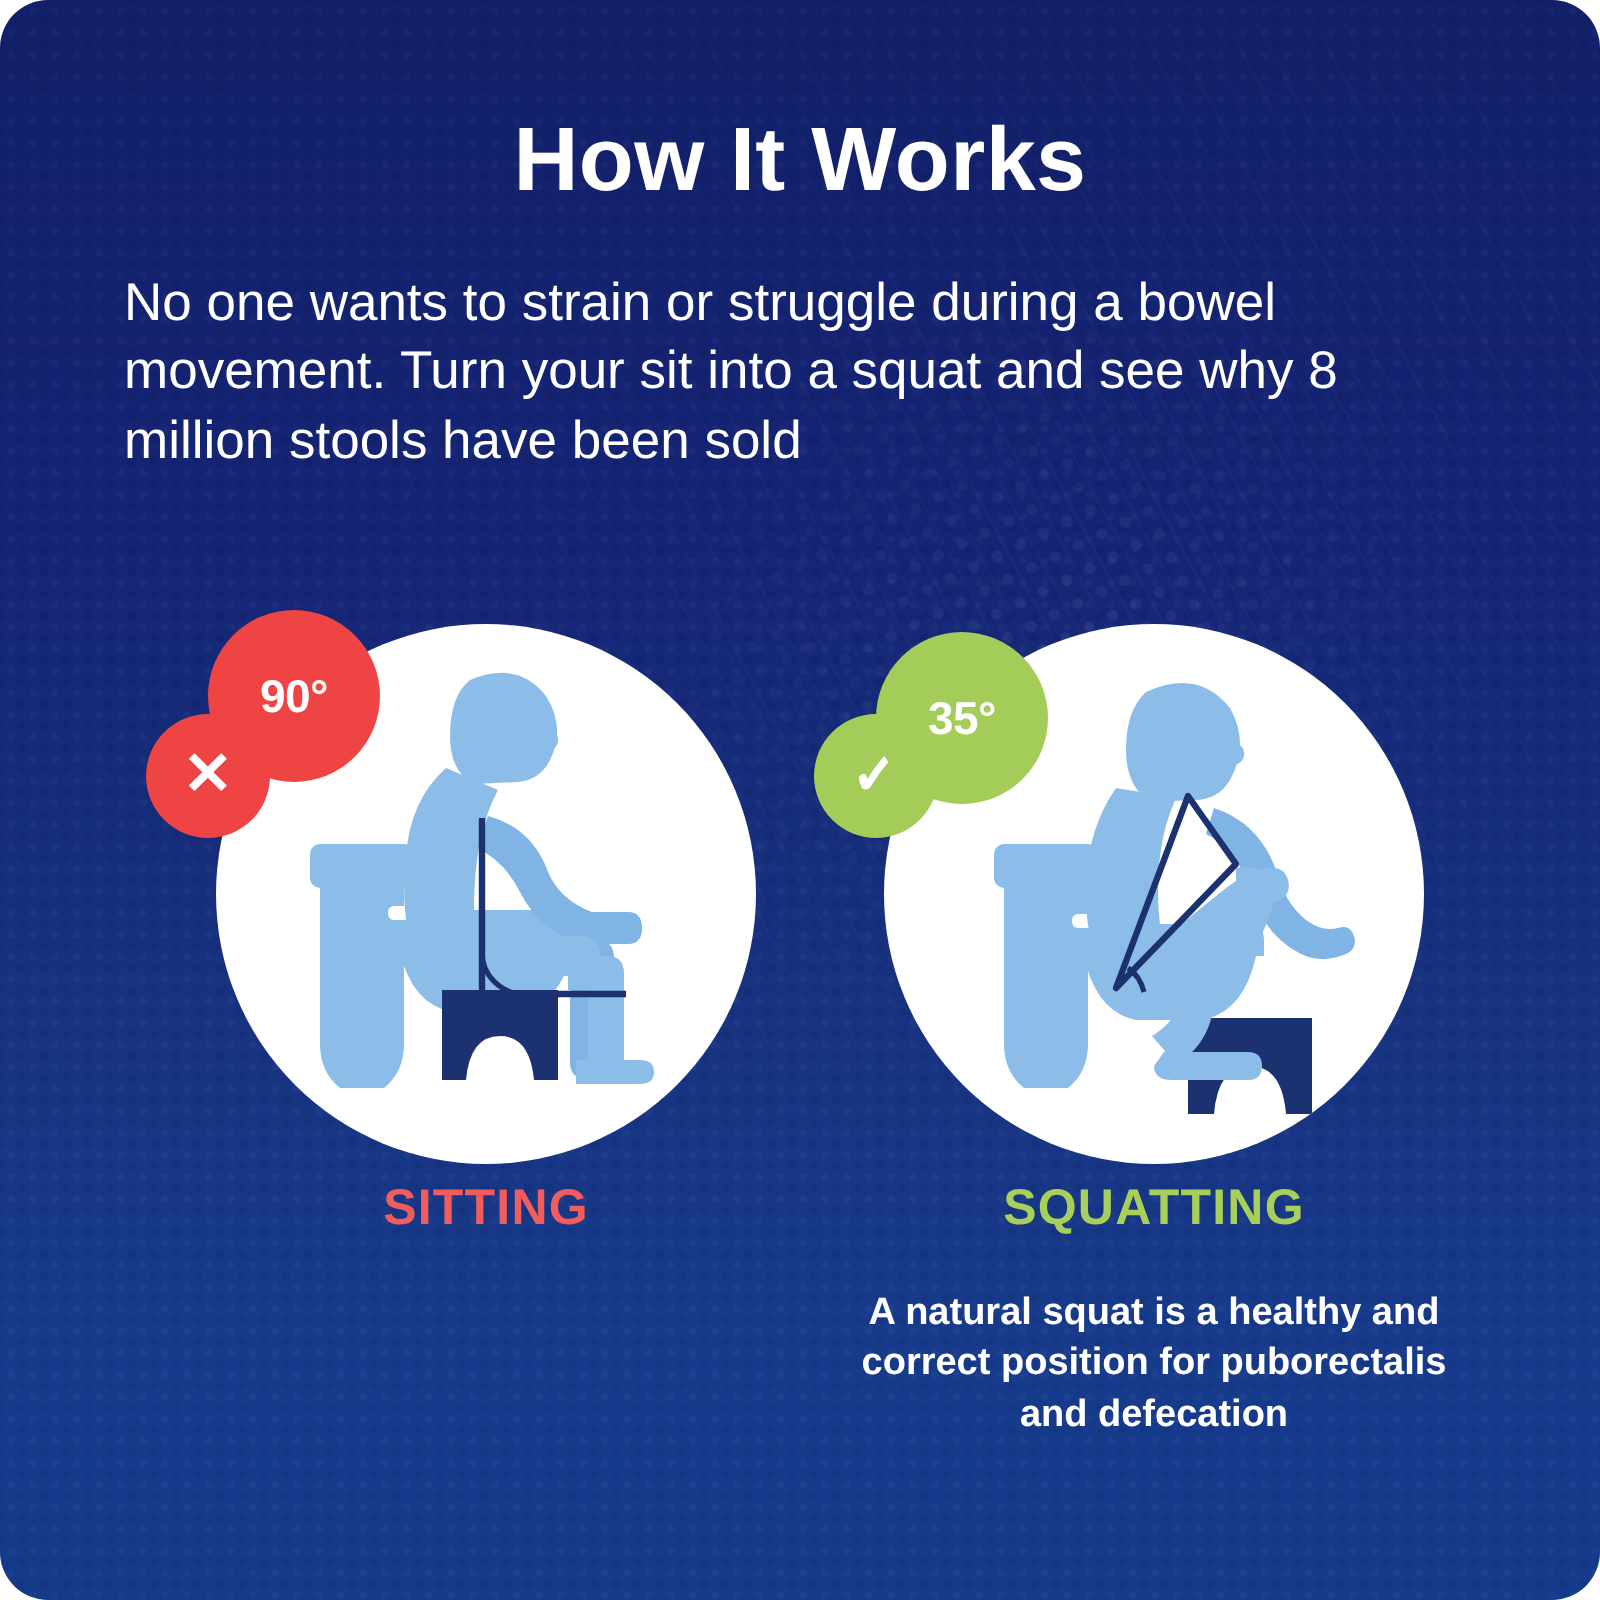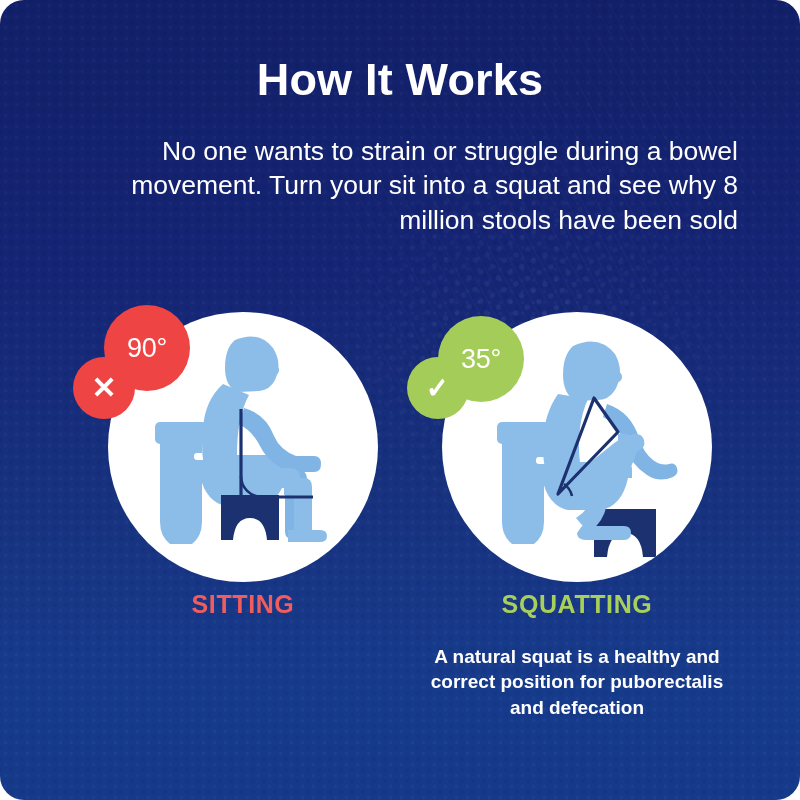--- a/index.html
+++ b/index.html
@@ -69,21 +69,21 @@
     color: #ffffff;
     font-size: 45px;
     font-weight: bold;
     letter-spacing: .2px;
     line-height: 1.05;
   }
   .subtitle {
     position: absolute;
     left: 62px; top: 134px;
     width: 676px;
-    text-align: right;
+    text-align: left;
     color: #ffffff;
     font-size: 26.5px;
     font-weight: normal;
     line-height: 1.30;
   }
 
   
   .panel { position: absolute; top: 300px; width: 340px; height: 470px; }
   .panel-left  { left: 73px; }
   .panel-right { left: 407px; }
@@ -98,22 +98,22 @@
   }
   .scene { position: absolute; left: 0; top: 0; width: 270px; height: 270px; }
 
   
   .badge-deg {
     position: absolute;
     width: 86px; height: 86px;
     border-radius: 50%;
     display: flex; align-items: center; justify-content: center;
     color: #ffffff;
-    font-size: 27px;
-    font-weight: normal;
+    font-size: 23px;
+    font-weight: bold;
     z-index: 6;
     letter-spacing: -.3px;
   }
   .badge-mark {
     position: absolute;
     width: 62px; height: 62px;
     border-radius: 50%;
     display: flex; align-items: center; justify-content: center;
     z-index: 5;
   }

